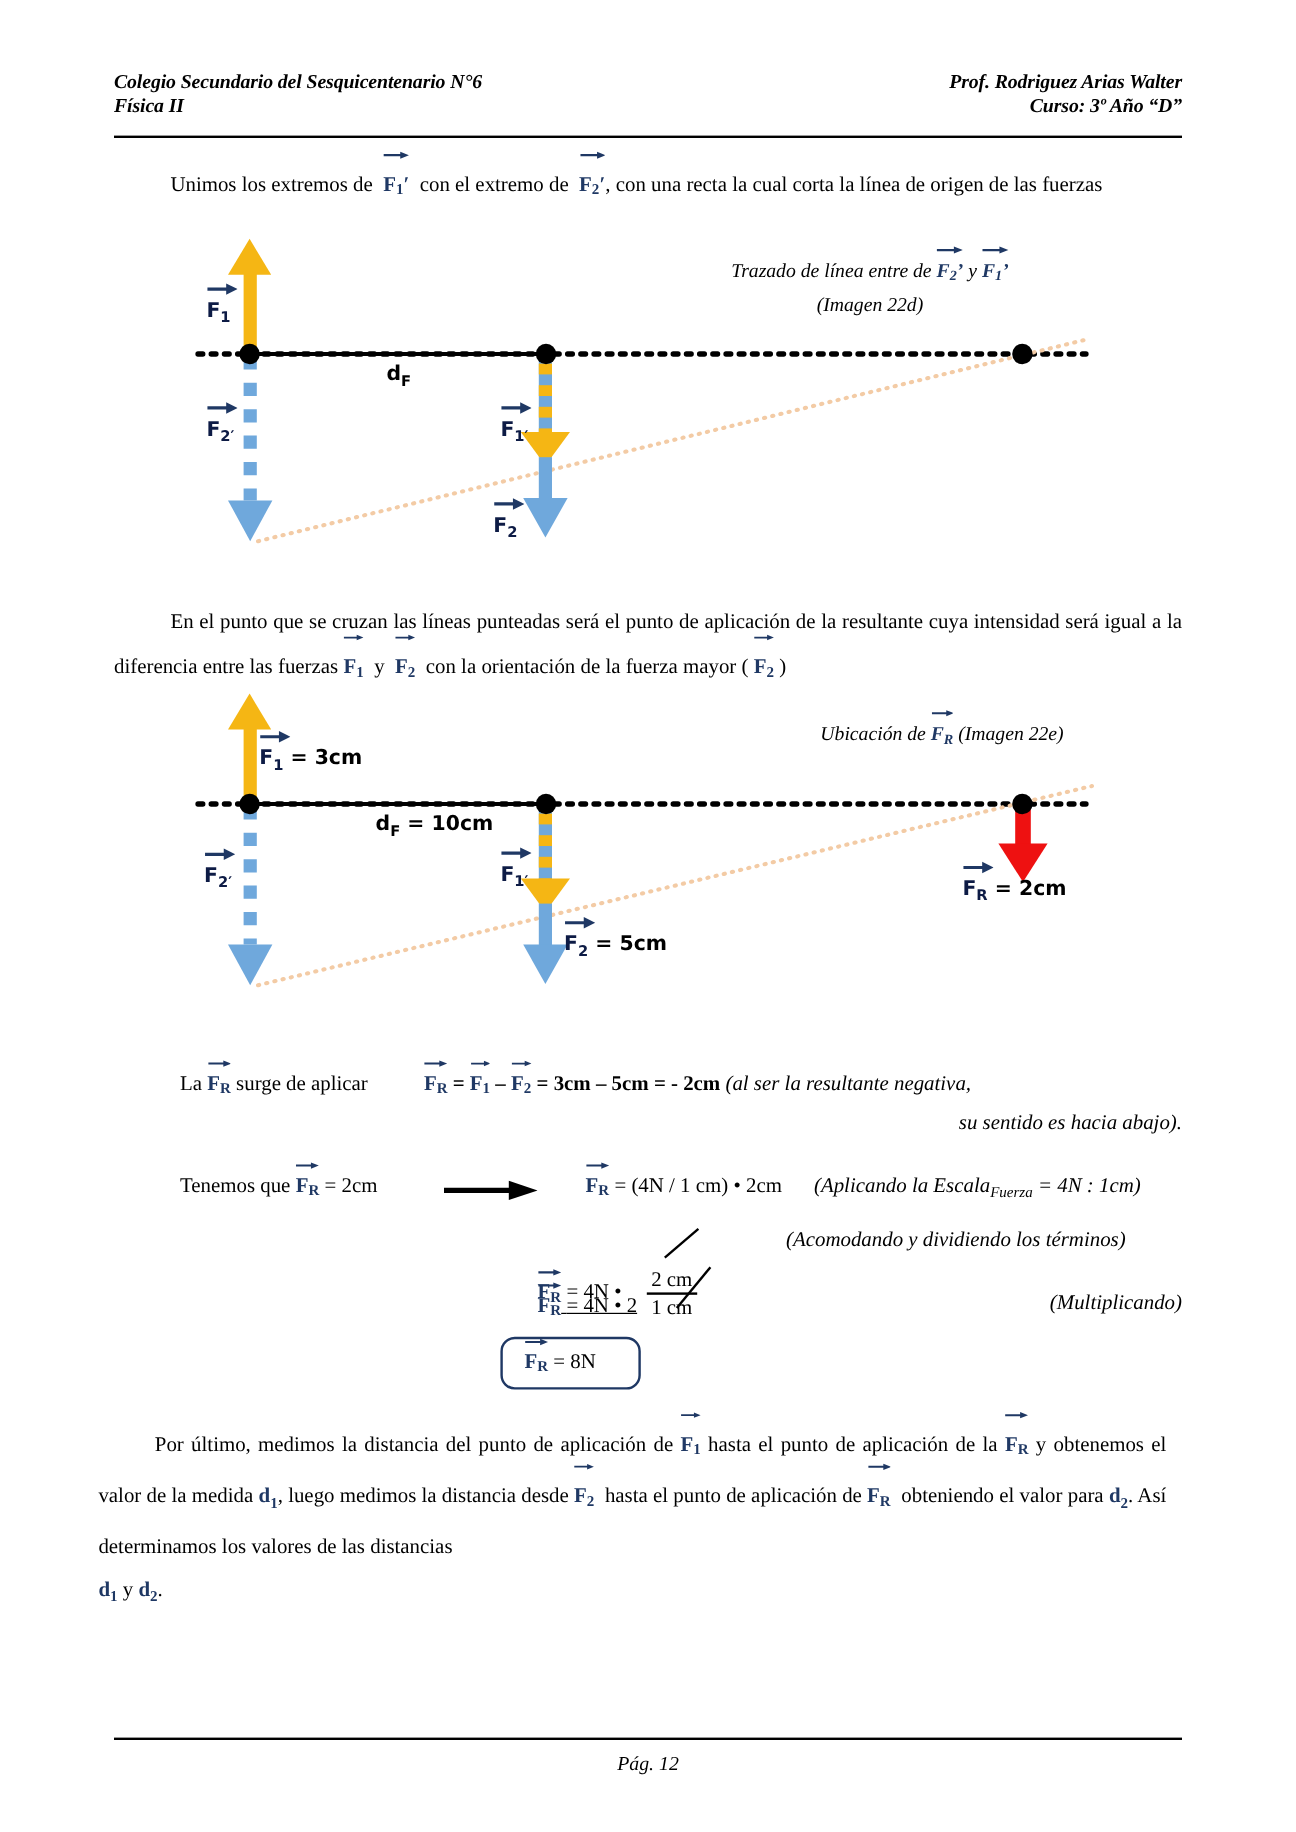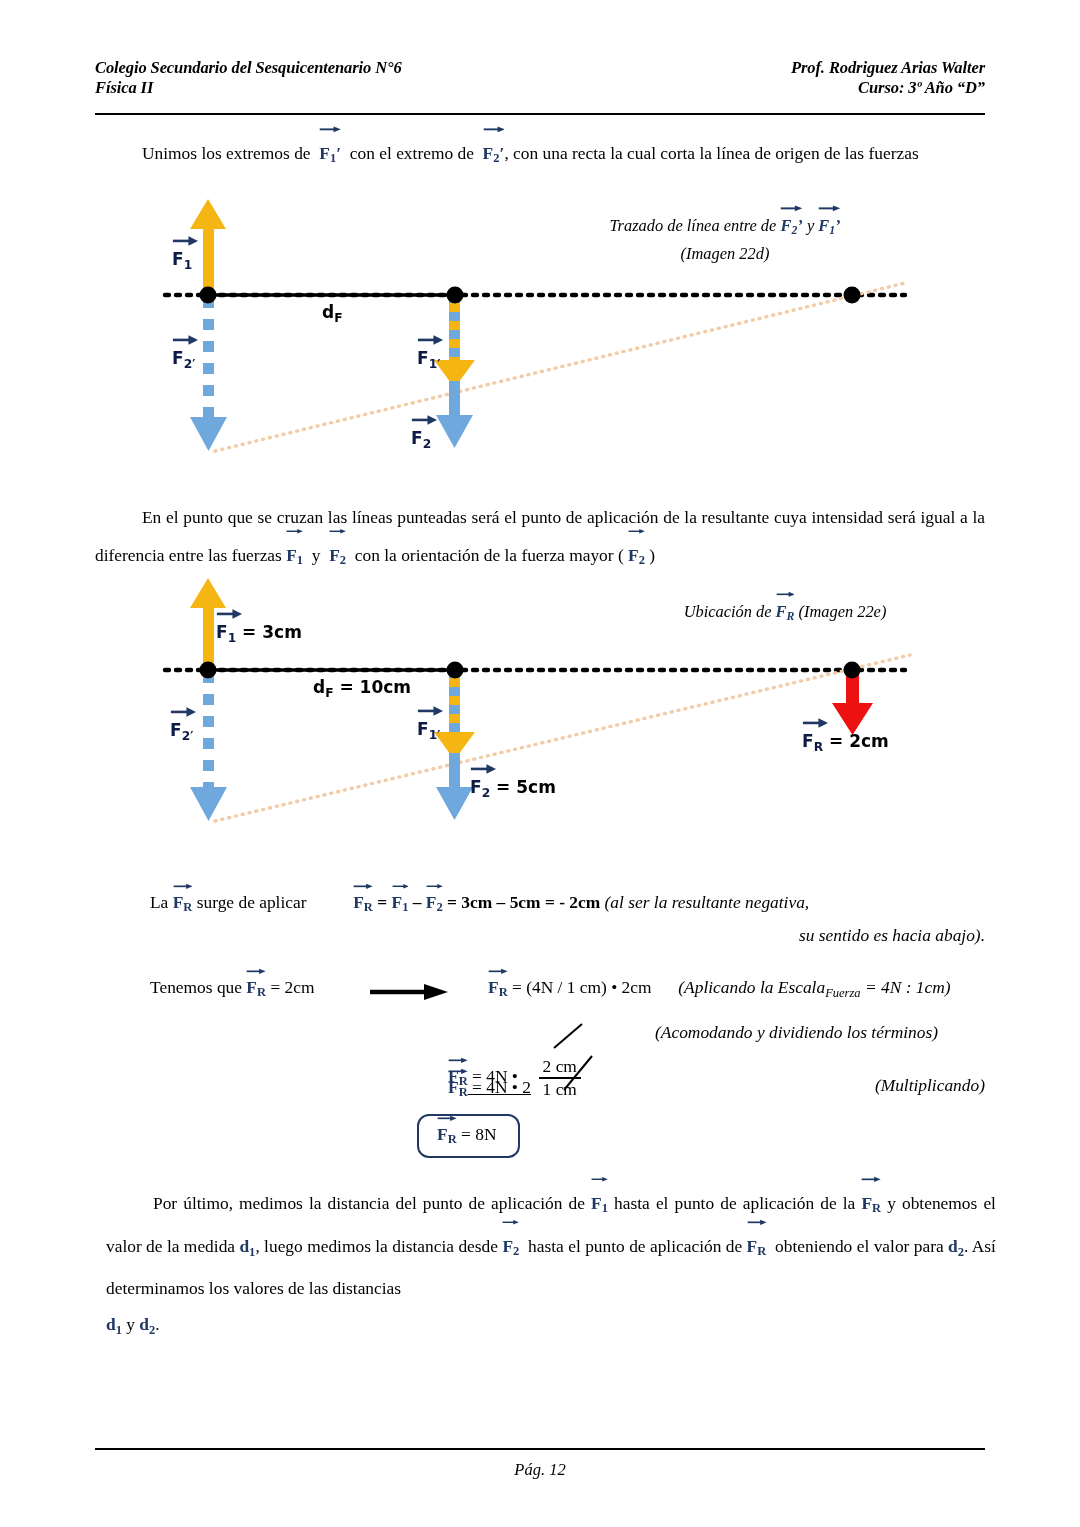--- a/index.html
+++ b/index.html
@@ -94,21 +94,21 @@
     font-size: 17.4px;
     white-space: nowrap;
   }
   .eqbold { font-weight: bold; }
   .note { font-style: italic; }
 
   .boxres {
     position: absolute;
     border: 2.2px solid #1F3864;
     border-radius: 12px;
-    padding: 6px 22px 9px 18px;
+    padding: 6px 36px 9px 18px;
     font-size: 17.4px;
   }
 
   
   .frac {
     display: inline-block;
     text-align: center;
     vertical-align: middle;
     position: relative;
   }
@@ -479,21 +479,21 @@
 
   <div class="boxres" style="left:417px; top:1114px;">
     <span class="vec">
       <svg class="arw" viewBox="0 0 30 8">
         <line x1="1" y1="4.5" x2="22" y2="4.5" stroke="#1F3864" stroke-width="2.6"></line>
         <polygon points="20,0.5 30,4.5 20,8.5" fill="#1F3864"></polygon>
       </svg>F<sub>R</sub></span>
     <span>=  8N</span>
   </div>
 
-  <div class="para" style="left:106px; top:1183px; width:890px;">
+  <div class="para" style="left:82px; top:1183px; width:890px;">
     <span class="indent"></span><span>Por último, medimos la distancia del punto de aplicación de</span>
     <span class="vec">
       <svg class="arw" viewBox="0 0 30 8">
         <line x1="1" y1="4.5" x2="22" y2="4.5" stroke="#1F3864" stroke-width="2.6"></line>
         <polygon points="20,0.5 30,4.5 20,8.5" fill="#1F3864"></polygon>
       </svg>F<sub>1</sub></span>
     <span>hasta el punto de aplicación de la</span>
     <span class="vec">
       <svg class="arw" viewBox="0 0 30 8">
         <line x1="1" y1="4.5" x2="22" y2="4.5" stroke="#1F3864" stroke-width="2.6"></line>

